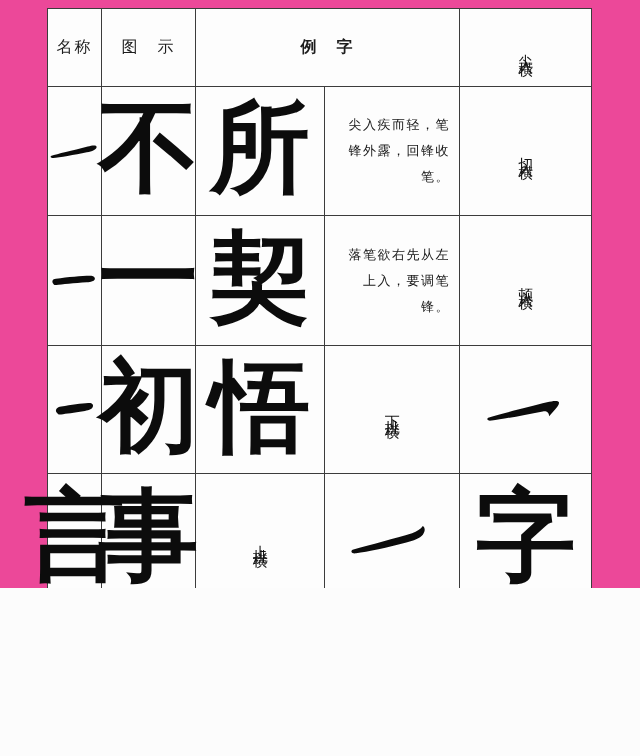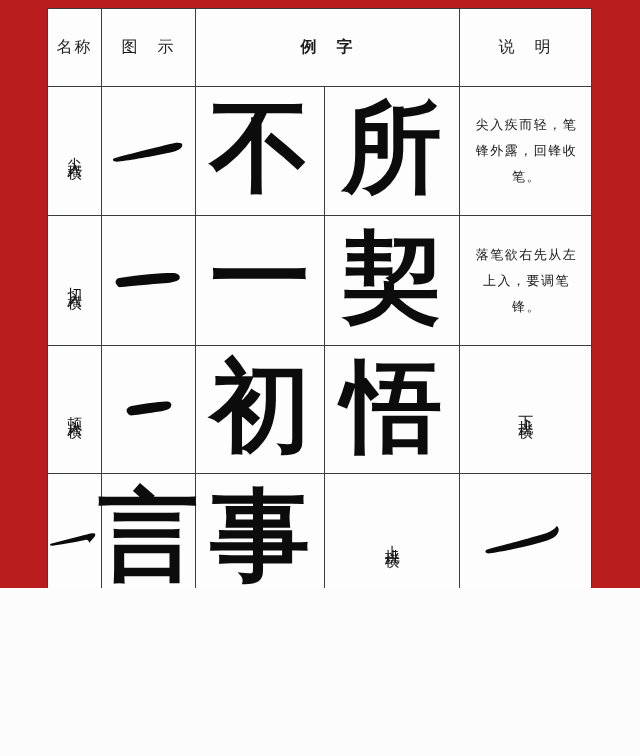--- a/index.html
+++ b/index.html
@@ -5,21 +5,21 @@
   html, body {
     margin: 0;
     padding: 0;
     background: #fcfcfc;
     font-family: "Liberation Serif", serif;
   }
   .page {
     position: relative;
     width: 640px;
     height: 588px;
-    background: #b91c1c;
+    background: #ec4899;
     overflow: hidden;
     color: #161616;
   }
   .stroke-table {
     position: absolute;
     left: 47px;
     top: 8px;
     width: 544px;
     height: 732px;
     display: grid;
@@ -61,35 +61,34 @@
   .explanation {
     align-items: center;
     justify-content: flex-start;
   }
   .explanation .expl-text {
     font-size: 13px;
     line-height: 26px;
     letter-spacing: 1.5px;
     padding: 0 9px 0 11px;
     color: #181818;
-    text-align: center;
+    text-align: right;
   }
   .stroke-svg { display: block; }
   .stroke-fill { fill: #0b0b0b; }
 </style>
 </head>
 <body>
 
 <div class="page">
   <div class="stroke-table">
 
     <div class="cell th">名称</div>
     <div class="cell th">图　示</div>
     <div class="cell th th-examples">例　字</div>
-    <div class="cell th">说　明</div>
 
     <div class="cell">
       <span class="name-label">尖入横</span>
     </div>
     <div class="cell">
       <svg class="stroke-svg" width="80" height="34" viewBox="0 0 120 50">
         <path class="stroke-fill" d="M8,36 C20,32 55,24 90,15 C100,12 110,11 110,16 C110,22 100,26 88,28 C60,34 25,40 12,41 C6,41 4,38 8,36 Z"></path>
       </svg>
     </div>
     <div class="cell">

